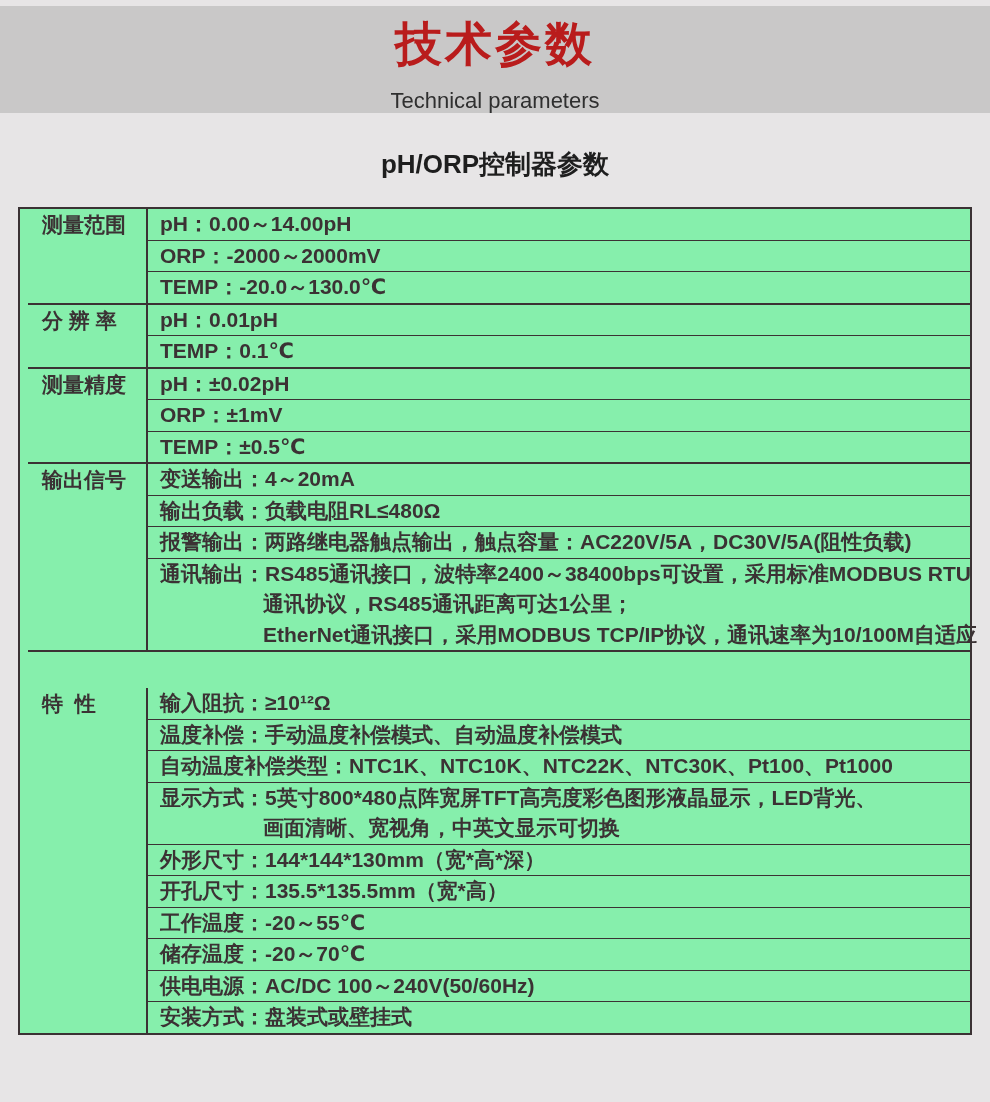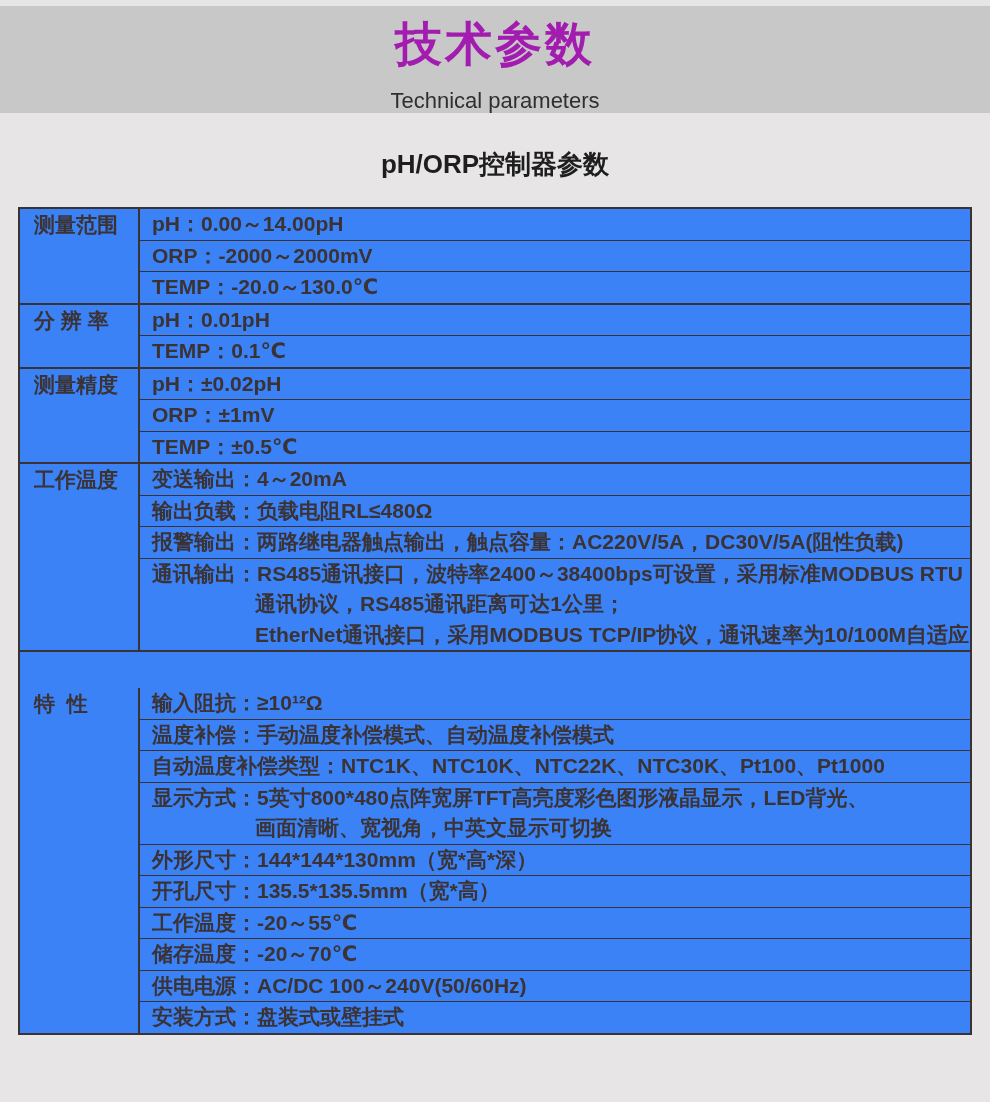--- a/index.html
+++ b/index.html
@@ -13,21 +13,21 @@
   }
   .banner {
     margin-top: 6px;
     height: 107px;
     background: #c9c8c8;
     text-align: center;
   }
   .banner .title {
     font-size: 47px;
     font-weight: bold;
-    color: #a21caf;
+    color: #b91c1c;
     padding-top: 12px;
     letter-spacing: 3px;
     line-height: 52px;
   }
   .banner .subtitle {
     font-size: 22px;
     font-weight: normal;
     color: #2f2f2f;
     margin-top: 18px;
   }
@@ -37,21 +37,22 @@
     font-size: 26px;
     font-weight: bold;
     color: #1e1e1e;
     height: 36px;
     line-height: 36px;
   }
   .param-table {
     margin: 25px 0 0 18px;
     width: 954px;
     border: 2px solid #3b3234;
-    background: #3b82f6;
+    background: #86efac;
+    padding-left: 8px;
   }
   .group {
     display: flex;
     border-bottom: 2px solid #3b3234;
   }
   .group:last-child { border-bottom: none; margin-top: 36px; }
   .group-label {
     flex: none;
     width: 120px;
     border-right: 2px solid #3b3234;
@@ -126,21 +127,21 @@
         <div class="vrow">
             <div class="vline">ORP：±1mV</div>
           </div>
         <div class="vrow">
             <div class="vline">TEMP：±0.5℃</div>
           </div>
       </div>
     </div>
 
     <div class="group">
-      <div class="group-label">工作温度</div>
+      <div class="group-label">输出信号</div>
       <div class="group-values">
         <div class="vrow">
             <div class="vline">变送输出：4～20mA</div>
           </div>
         <div class="vrow">
             <div class="vline">输出负载：负载电阻RL≤480Ω</div>
           </div>
         <div class="vrow">
             <div class="vline">报警输出：两路继电器触点输出，触点容量：AC220V/5A，DC30V/5A(阻性负载)</div>
           </div>

